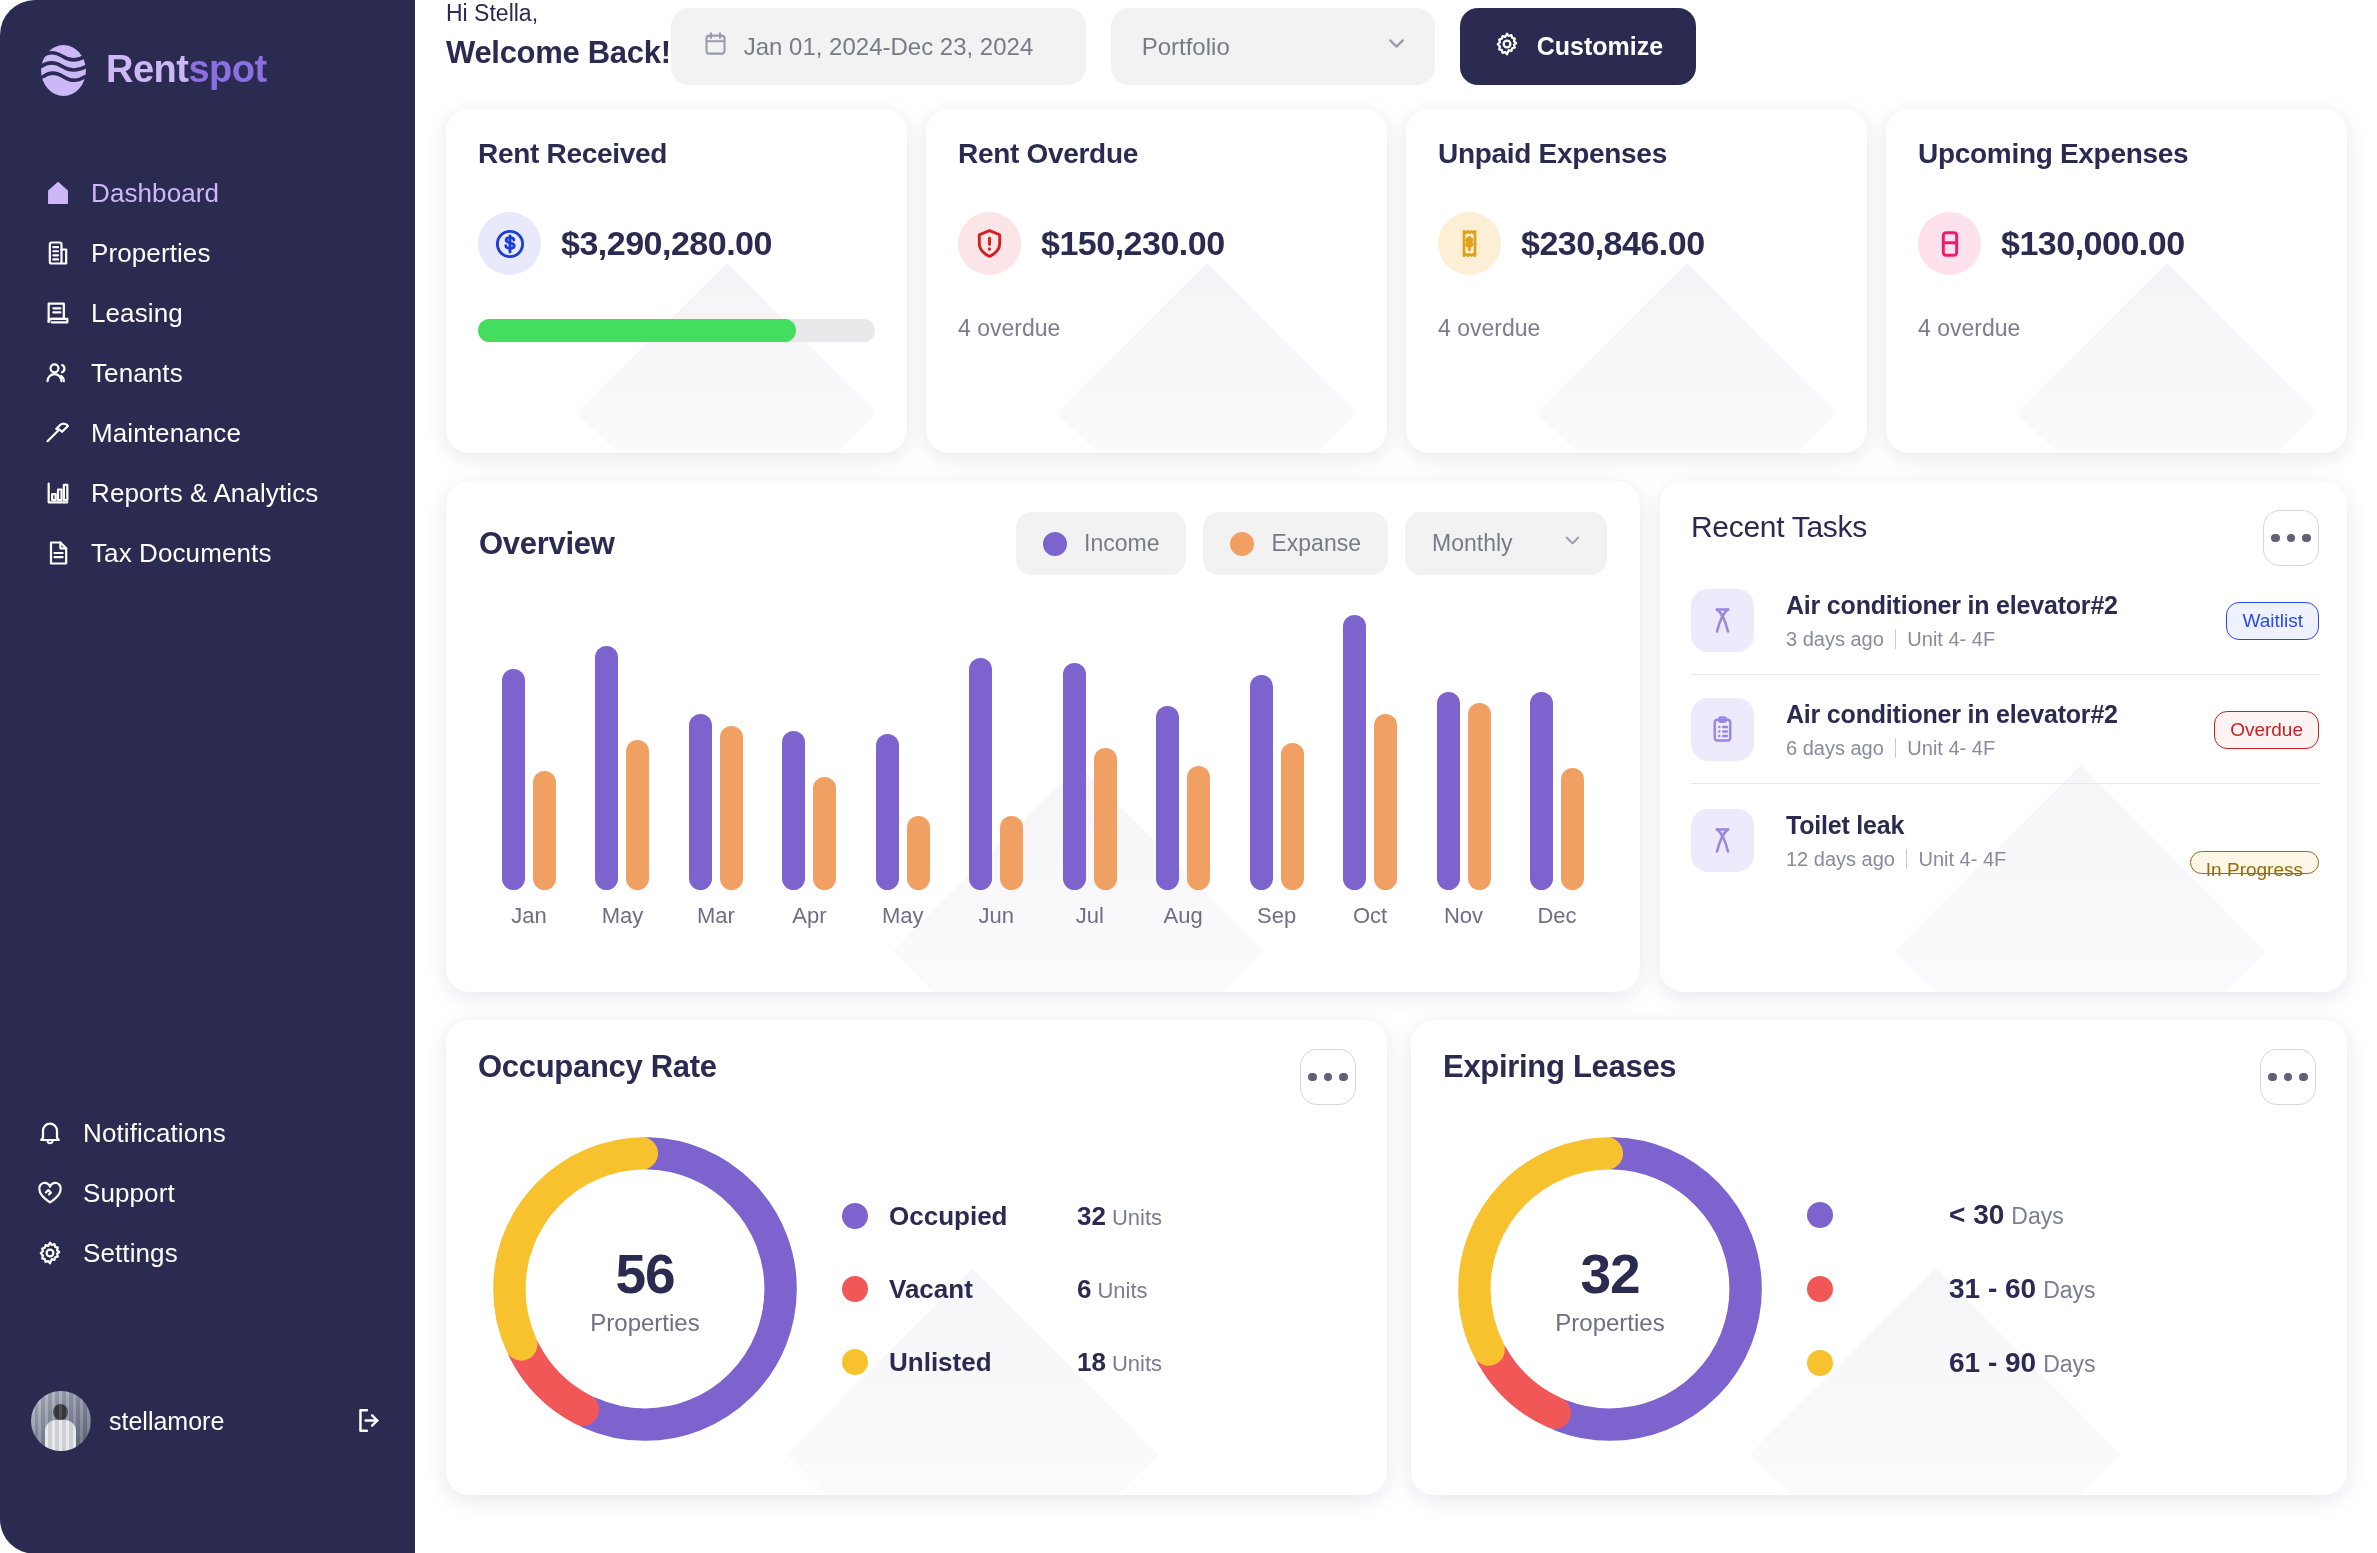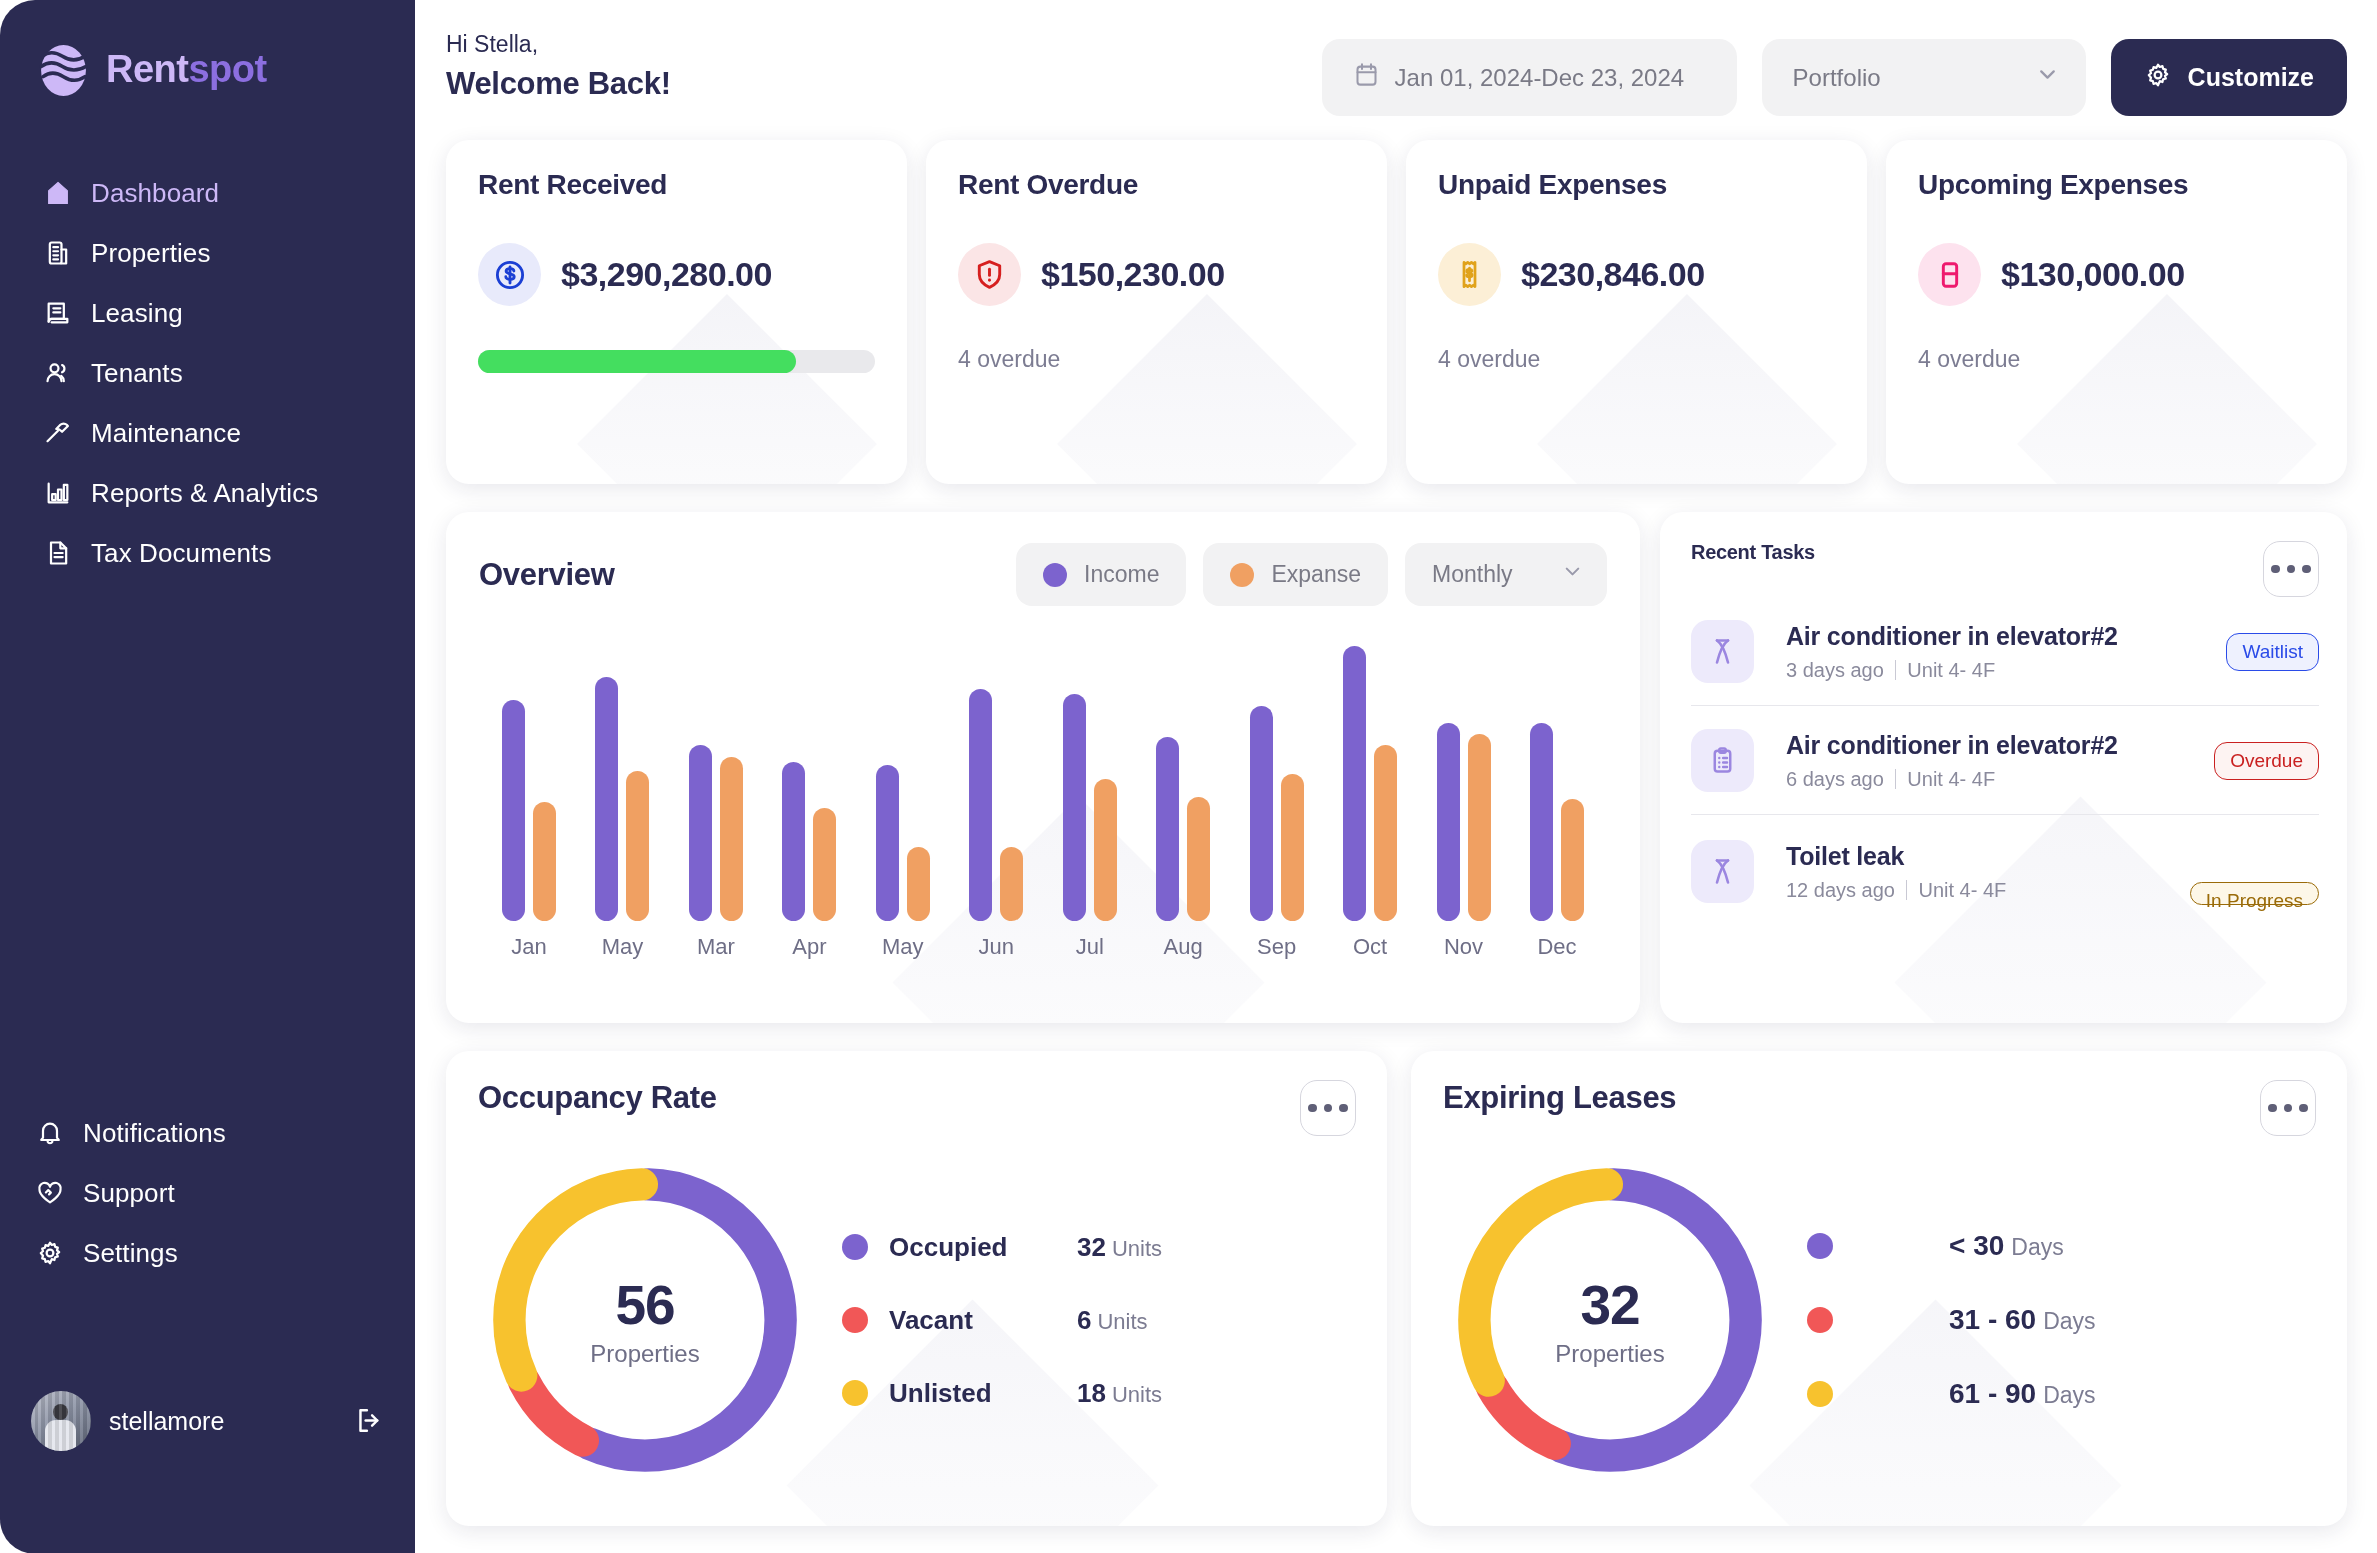--- a/index.html
+++ b/index.html
@@ -53,21 +53,21 @@
   .avatar .av-body { position:absolute; left:14px; top:29px; width:31px; height:32px; border-radius:11px 11px 0 0; background:#e4e6ed;}
   .avatar .av-strip { position:absolute; left:0; top:0; width:100%; height:100%;
     background: repeating-linear-gradient(90deg, rgba(255,255,255,0.10) 0 3.5px, rgba(0,0,0,0.10) 3.5px 7px); }
   .user-name { font-size: 25px; color: #fff; font-weight: 500; }
   .logout-btn { position: absolute; left: 349px; top: 9px; width: 40px; height: 40px;
     display:flex; align-items:center; justify-content:center; cursor:pointer; }
 
   
   .main { flex: 1; height: 1554px; background: #fff; padding: 0 30px 0 31px; position: relative; overflow: hidden; }
 
-  .topbar { display: flex; align-items: flex-start; justify-content: space-between; padding-top: 31px; }
+  .topbar { display: flex; align-items: flex-start; }
   .greet-small { font-size: 23px; color: #2B2B52; font-weight: 400; }
   .greet-big { font-size: 31px; color: #2B2B52; font-weight: 700; margin-top: 8px; letter-spacing: -0.3px;}
   .top-actions { display: flex; align-items: center; gap: 25px; margin-top: 8px; }
   .pill {
     background: #F2F2F3; border-radius: 18px; height: 77px;
     display: flex; align-items: center; gap: 15px; padding: 0 31px;
     font-size: 24px; color: #7A7A86; cursor: pointer;
   }
   .pill.date { width: 415px; }
   .pill.select { width: 324px; justify-content: space-between; padding-right: 26px; }
@@ -121,21 +121,21 @@
   .mgroup { display:flex; flex-direction: column; align-items:center; width: 86px; }
   .bars { height: 283px; display:flex; align-items:flex-end; gap: 8px; }
   .bar { width: 23px; border-radius: 13px; }
   .bar.inc { background: #7C63CE; }
   .bar.exp { background: #F0A062; }
   .mlabel { font-size: 22px; color: #6E6E86; margin-top: 13px; }
 
   
   .tasks { flex: 1; height: 511px; padding: 29px 28px 0 31px; }
   .tk-head { display:flex; align-items:flex-start; justify-content:space-between; position:relative; z-index:2;}
-  .tk-title { font-size: 20px; font-weight: 700; color: #2B2B52; letter-spacing:-0.3px;}
+  .tk-title { font-size: 30px; font-weight: 400; color: #2B2B52; letter-spacing:-0.3px;}
   .dots-btn {
     width: 56px; height: 56px; border-radius: 17px; border: 1.5px solid #D6D6DE;
     background:#fff; display:flex; align-items:center; justify-content:center; gap: 7px; cursor:pointer;
   }
   .dots-btn i { width: 8.6px; height: 8.6px; border-radius:50%; background:#5F5F77; display:block;}
   .task { display:flex; align-items:center; gap: 32px; padding: 23px 0 22px 0; position:relative; z-index:2;}
   .task + .task { border-top: 1.5px solid #E7E7EC; }
   .tk-ico { width: 63px; height: 63px; border-radius: 17px; background:#EDEAFB; display:flex; align-items:center; justify-content:center; flex:0 0 63px;}
   .tk-body { flex: 1; }
   .tk-name { font-size: 25px; font-weight: 700; color: #2B2B52; letter-spacing:-0.2px;}

